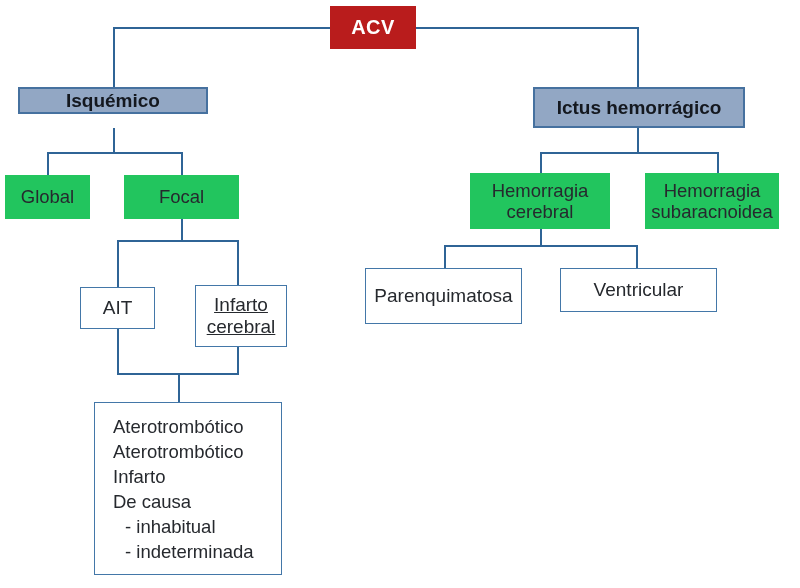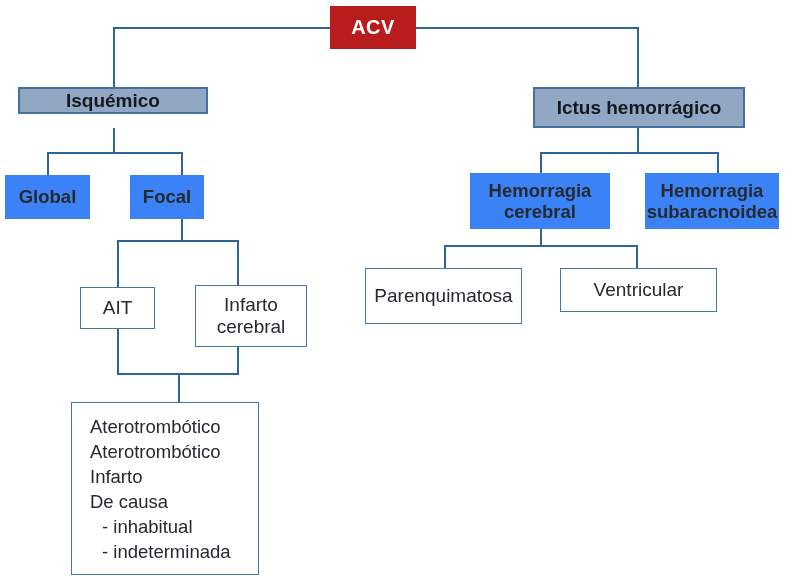--- a/index.html
+++ b/index.html
@@ -36,45 +36,44 @@
     font-size: 20px;
     letter-spacing: 0.5px;
   }
   .node.lvl2 {
     background: #92a7c4;
     border: 2px solid #46719f;
     font-weight: bold;
     color: #14181f;
   }
   .node.lvl3 {
-    background: #3b82f6;
+    background: #22c55e;
     font-size: 18.5px;
-    font-weight: bold;
   }
   .node.leaf {
     background: #ffffff;
     border: 1.5px solid #4377a8;
   }
 
   
   .n-acv        { left: 330px; top: 6px;   width: 86px;  height: 43px; }
   .n-isq        { left: 18px;  top: 87px;  width: 190px; height: 27px; }
   .n-ictus      { left: 533px; top: 87px;  width: 212px; height: 41px; }
   .n-global     { left: 5px;   top: 175px; width: 85px;  height: 44px; }
-  .n-focal      { left: 130px; top: 175px; width: 74px;  height: 44px; }
+  .n-focal      { left: 124px; top: 175px; width: 115px;  height: 44px; }
   .n-hcer       { left: 470px; top: 173px; width: 140px; height: 56px; padding: 2px; }
   .n-hsub       { left: 645px; top: 173px; width: 134px; height: 56px; padding: 2px; }
   .n-ait        { left: 80px;  top: 287px; width: 75px;  height: 42px; }
-  .n-infarto    { left: 195px; top: 285px; width: 112px;  height: 62px; padding: 8px; }
+  .n-infarto    { left: 195px; top: 285px; width: 92px;  height: 62px; padding: 8px; text-decoration: underline; }
   .n-paren      { left: 365px; top: 268px; width: 157px; height: 56px; }
   .n-ventr      { left: 560px; top: 268px; width: 157px; height: 44px; }
 
   
   .n-etio {
-    left: 71px; top: 402px; width: 188px; height: 173px;
+    left: 94px; top: 402px; width: 188px; height: 173px;
     flex-direction: column;
     align-items: flex-start;
     justify-content: center;
     text-align: left;
     padding: 10px 8px 10px 18px;
     font-size: 18.5px;
   }
   .etio-line { white-space: nowrap; line-height: 25px; }
   .etio-line.indent { padding-left: 12px; }
 </style>

